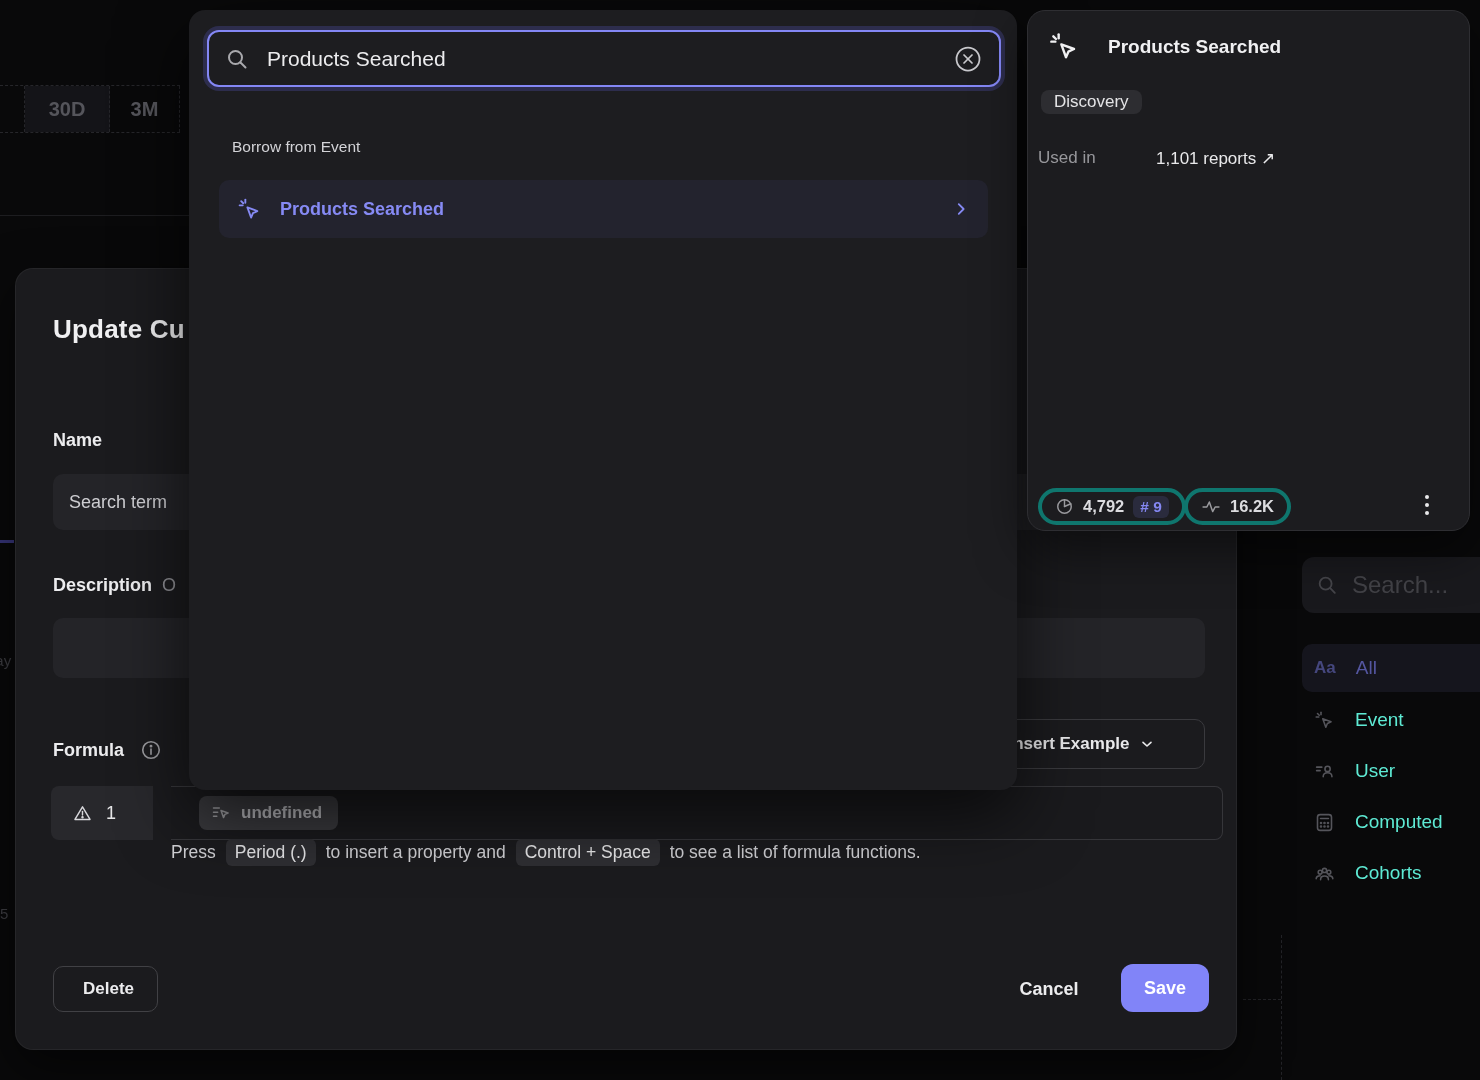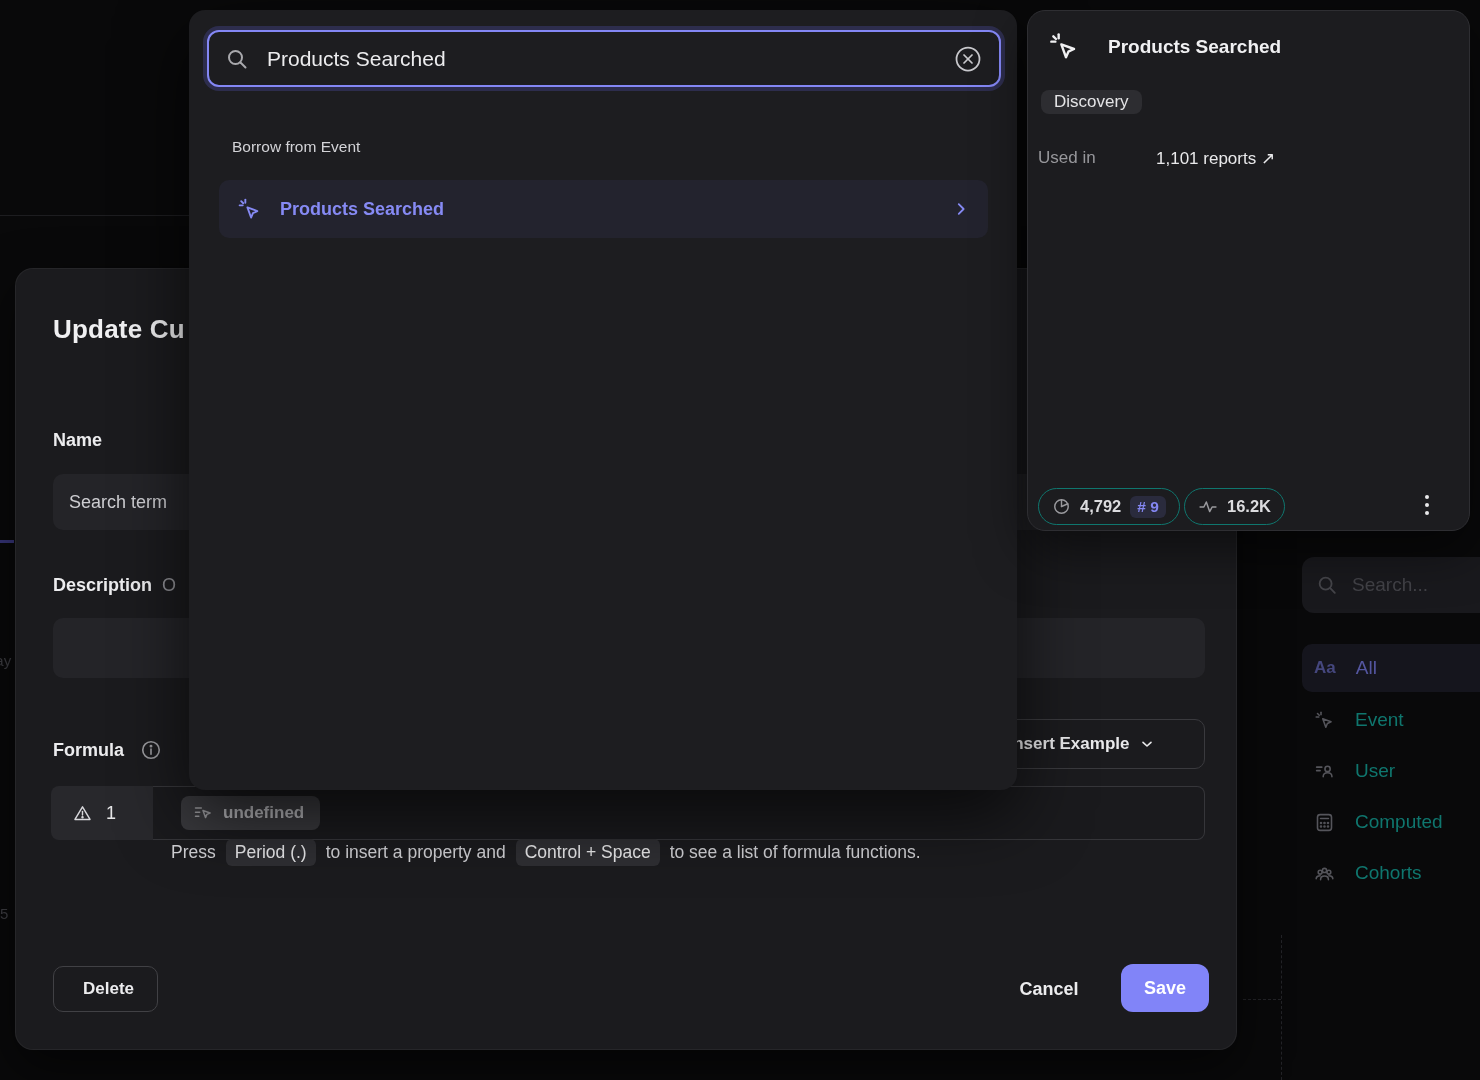--- a/index.html
+++ b/index.html
@@ -11,23 +11,23 @@
   
   .bd-line{background:#1d1d20;height:1px;}
   .bd-frag{color:#3e3e43;font-size:15px;}
   .seg{border-top:1px dashed #26262a;border-bottom:1px dashed #26262a;}
   .seg-cell{display:flex;align-items:center;justify-content:center;
             color:#55555b;font-size:20px;font-weight:700;border-right:1px dashed #26262a;}
 
   
   .sb-search{background:#19191d;border-radius:12px;display:flex;align-items:center;gap:14px;
              padding:0 14px;color:#45454a;}
-  .sb-search .ph{font-size:19px;color:#424247;}
+  .sb-search .ph{font-size:24px;color:#424247;}
   .sb-row{display:flex;align-items:center;gap:20px;padding:0 12px;border-radius:10px;}
-  .sb-row .lbl{font-size:19px;color:#0f766e;}
+  .sb-row .lbl{font-size:19px;color:#5eead4;}
   .sb-row.active{background:#15151d;}
   .sb-row.active .lbl{color:#5456a0;}
   .sb-aa{font-size:17px;font-weight:700;color:#45477e;}
   .sb-ic{color:#55555b;}
 
   
   .modal{background:#1b1b1e;border:1px solid rgba(255,255,255,0.05);border-radius:18px;
          box-shadow:0 18px 50px rgba(0,0,0,0.55);}
   .m-title{font-size:26px;font-weight:700;color:#f0f0f2;letter-spacing:.2px;}
   .m-label{font-size:18px;font-weight:700;color:#ececee;}
@@ -40,21 +40,21 @@
                color:#ececee;font-size:17px;font-weight:700;display:flex;align-items:center;justify-content:center;cursor:pointer;padding-left:12px;}
   .btn-text{color:#ececee;font-size:18px;font-weight:700;display:flex;align-items:center;justify-content:center;cursor:pointer;background:none;border:none;}
   .btn-save{background:#8184f8;border:none;border-radius:12px;color:#ffffff;font-size:18px;font-weight:700;
             display:flex;align-items:center;justify-content:center;cursor:pointer;}
   .btn-insert{border:1px solid #3a3a3e;border-radius:10px;background:transparent;color:#e9e9eb;
               font-size:17px;font-weight:700;display:flex;align-items:center;justify-content:center;gap:10px;cursor:pointer;}
 
   .f-gutter{background:#28282c;border-radius:8px 0 0 8px;display:flex;align-items:center;gap:14px;
             padding-left:22px;color:#e6e6e8;font-size:18px;}
   .f-editor{background:#1a1a1d;border:1px solid #36363a;border-left:none;border-radius:0 8px 8px 0;
-            display:flex;align-items:center;padding-left:28px;}
+            display:flex;align-items:center;padding-left:28px;margin-left:18px;}
   .f-chip{background:#39393d;border-radius:8px;display:flex;align-items:center;gap:10px;
           padding:7px 16px 7px 12px;color:#b5b5b9;font-size:17px;font-weight:700;}
   .helper{display:flex;align-items:center;gap:10px;font-size:17.5px;color:#d2d2d6;}
   .kbd{background:#2f2f33;border-radius:6px;padding:3px 9px;color:#e8e8ea;}
 
   
   .overlay{background:#1d1d20;border-radius:16px;box-shadow:0 24px 70px rgba(0,0,0,0.65);}
   .s-input{background:#1d1d20;border:2px solid #8487f5;border-radius:12px;
            box-shadow:0 0 0 4px rgba(104,107,238,0.22);display:flex;align-items:center;padding:0 16px;gap:16px;}
   .s-input input{flex:1;background:transparent;border:none;outline:none;color:#ececee;
@@ -63,39 +63,50 @@
   .s-item{background:#23232e;border-radius:10px;display:flex;align-items:center;padding:0 18px;gap:18px;cursor:pointer;}
   .s-item .lbl{flex:1;font-size:18px;font-weight:700;color:#868af4;}
   .clear-btn{background:none;border:none;color:#c9c9cd;cursor:pointer;padding:0;}
 
   
   .card{background:#1c1c1f;border:1px solid #2e2e32;border-radius:18px;box-shadow:0 18px 50px rgba(0,0,0,0.5);}
   .c-title{font-size:19px;font-weight:700;color:#f0f0f2;}
   .c-badge{background:#2d2d31;border-radius:8px;padding:2px 13px;font-size:17px;color:#e4e4e6;display:inline-block;}
   .c-dim{font-size:17px;color:#97979b;}
   .c-val{font-size:17px;color:#e9e9eb;}
-  .pill{border:1px solid #0f766e;border-radius:19px;display:flex;align-items:center;gap:9px;padding:0 13px;}
+  .pill{border:4px solid #0f766e;border-radius:19px;display:flex;align-items:center;gap:9px;padding:0 13px;}
   .pill .v{font-size:16.5px;color:#dcdcdf;font-weight:600;}
   .rank{background:rgba(130,133,248,0.14);color:#8487f2;border-radius:6px;padding:2px 7px;
         font-size:15.5px;font-weight:700;}
   .kebab{display:flex;flex-direction:column;gap:4px;align-items:center;background:none;border:none;cursor:pointer;padding:4px;}
   .kebab i{width:4px;height:4px;border-radius:50%;background:#e8e8ea;}
   .dashedv{border-left:1px dashed #232327;}
   .dashedh{border-top:1px dashed #232327;}
 </style>
 </head>
 <body>
 
 <div class="stage">
 
   <div class="abs bd-line" style="left:0;top:215px;width:189px;"></div>
   <div class="abs" style="left:0;top:540px;width:14px;height:3px;background:#37357a;"></div>
   <div class="abs bd-frag" style="left:-8px;top:652px;">lay</div>
   <div class="abs bd-frag" style="left:0;top:905px;">5</div>
 
+  <div class="abs seg" style="left:0;top:85px;width:180px;height:48px;">
+    <div class="abs seg-cell" style="left:-60px;top:0;width:85px;height:100%;">
+      
+    </div>
+    <div class="abs seg-cell" style="left:25px;top:0;width:85px;height:100%;background:#141418;">
+      <span>30D</span>
+    </div>
+    <div class="abs seg-cell" style="left:110px;top:0;width:70px;height:100%;">
+      <span>3M</span>
+    </div>
+  </div>
 
   <div class="abs sb-search" style="left:1302px;top:557px;width:190px;height:56px;">
     <span>
       <svg width="22" height="22" viewBox="0 0 24 24" fill="none" stroke="currentColor" stroke-width="2" stroke-linecap="round">
         <circle cx="10.5" cy="10.5" r="6.5"></circle>
           <path d="M15.5 15.5 L20.5 20.5"></path>
       </svg>
     </span>
     <span class="ph">Search...</span>
   </div>

